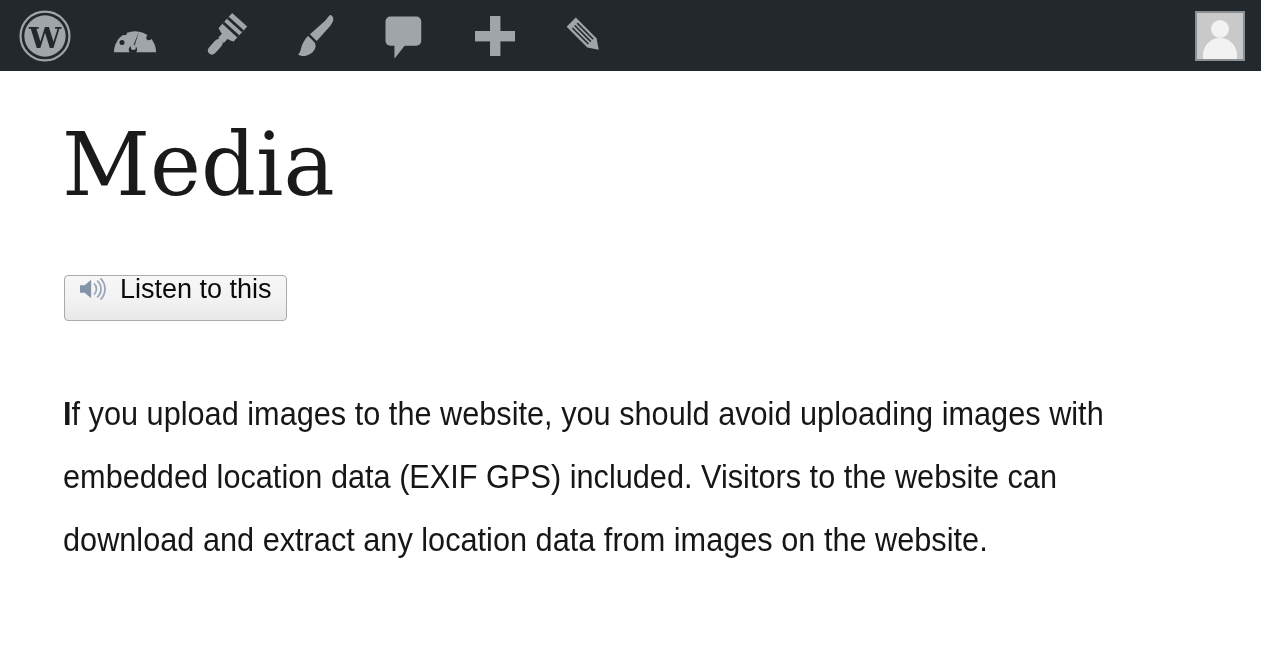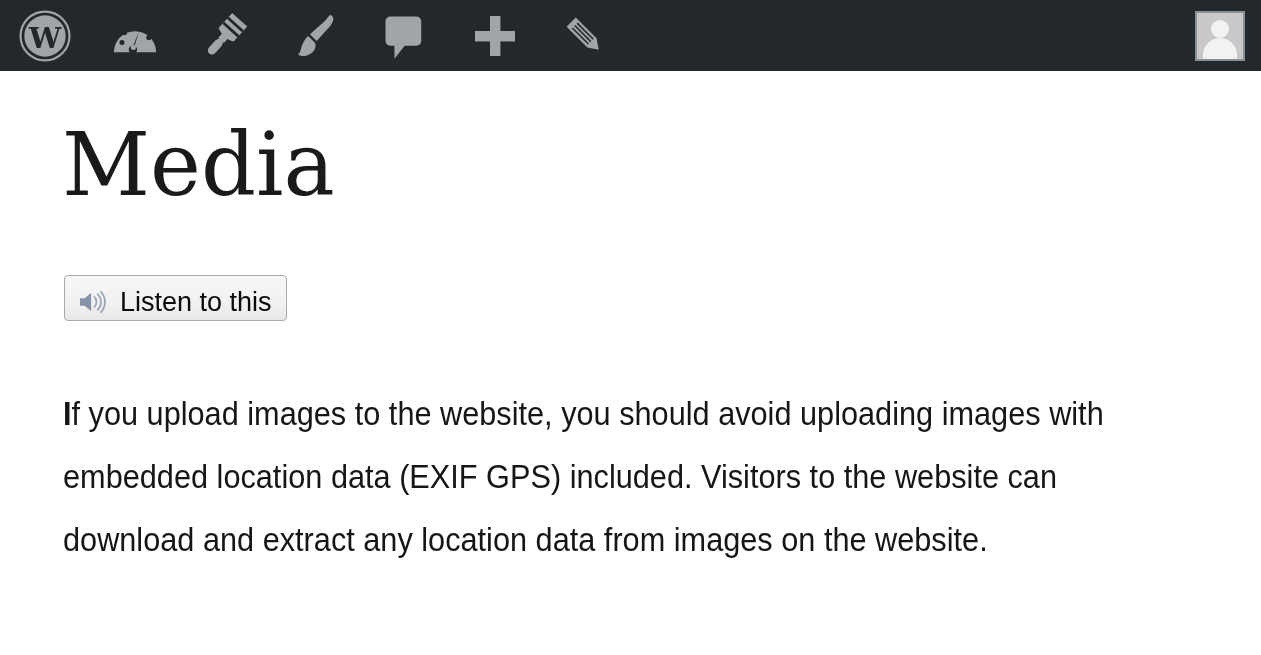--- a/index.html
+++ b/index.html
@@ -83,23 +83,22 @@
     transform-origin: left top;
     margin: 0;
   }
 
   
   #listen-button {
     position: absolute;
     left: 64px;
     top: 204px;
     height: 46px;
-    padding: 8px 14px 0 12px;
+    padding: 0 14px 0 12px;
     display: inline-flex;
-    align-items: center;
     gap: 11px;
     background: linear-gradient(to bottom, #f7f7f7 0%, #f2f2f2 55%, #e8e8e8 100%);
     border: 1px solid #aaaaaa;
     border-radius: 4px;
     cursor: pointer;
     font-family: "Liberation Sans", sans-serif;
   }
   #listen-button-label {
     font-size: 27px;
     line-height: 27px;

